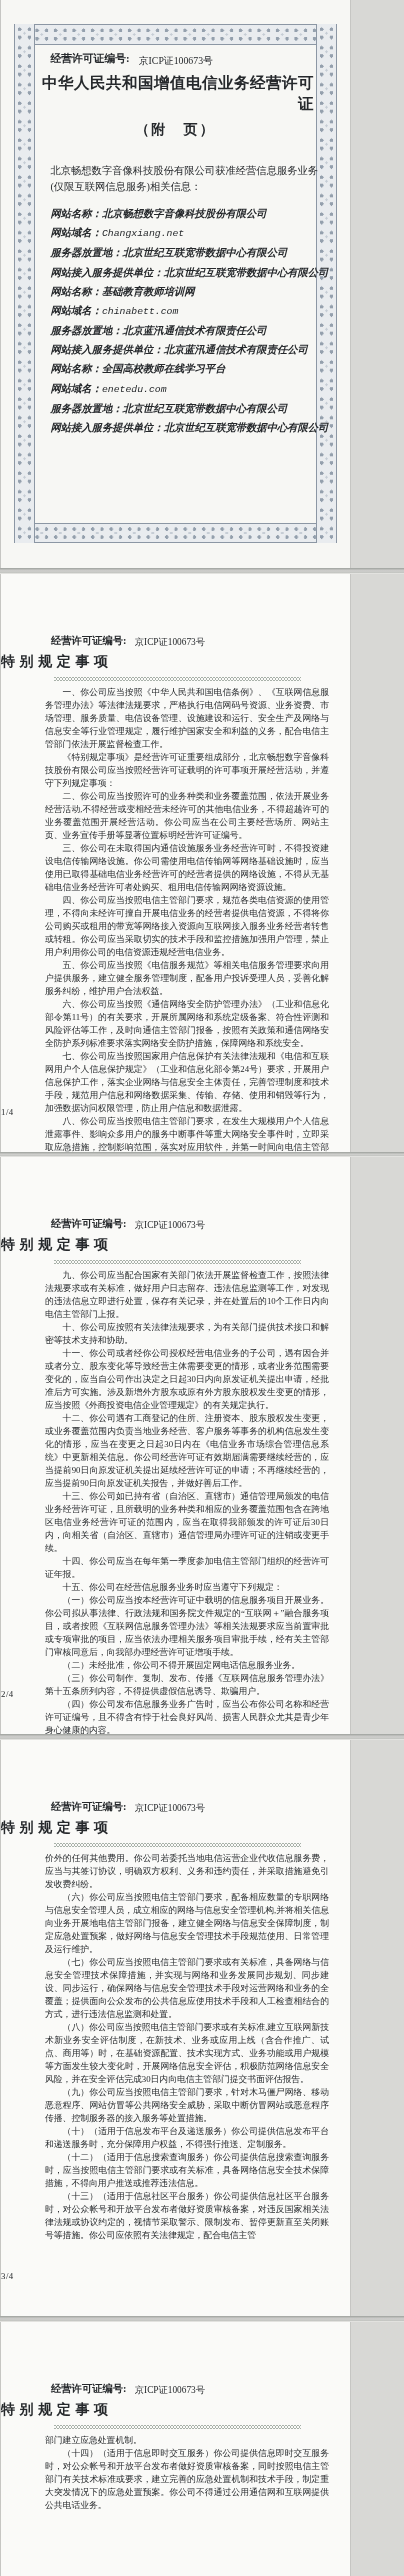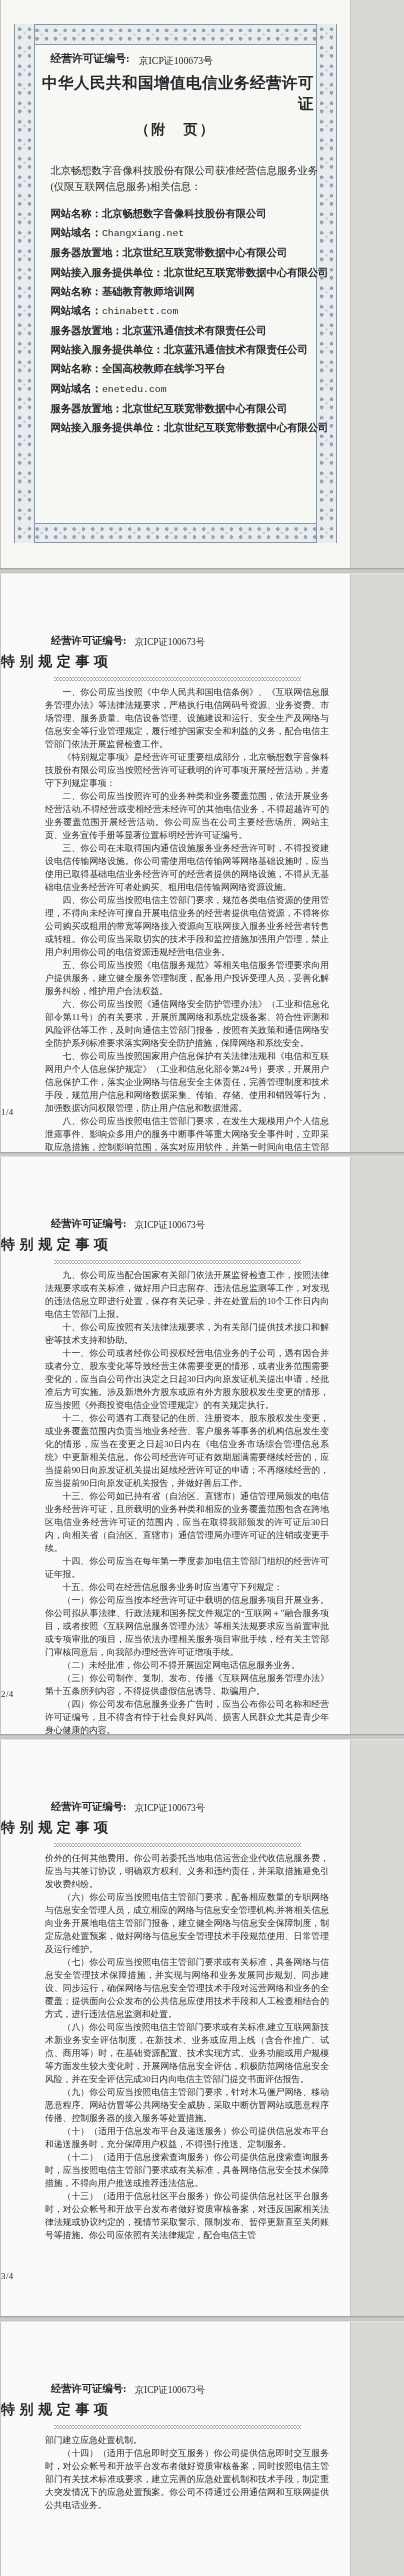--- a/index.html
+++ b/index.html
@@ -68,20 +68,21 @@
     width:278px;
     font-size:10.3px;
     line-height:16px;
   }
   .cert-entries{margin:12.4px 0 0 13.4px;width:279px;}
   .cert-entry{
     margin:0 0 6.2px 0;
     font-size:10.3px;
     line-height:13px;
     font-weight:bold;
+    font-style:italic;
   }
   .cert-entry .val{font-weight:bold;}
   .cert-entry .val-latin{font-weight:normal;font-family:"Liberation Mono","DejaVu Sans Mono",monospace;font-size:9.8px;}
 
   
   .page-prov{background:#fafaf8;}
   .prov-1{height:578px;}
   .prov-2{height:577px;}
   .prov-3{height:576px;}
   .prov-4{height:551px;}

